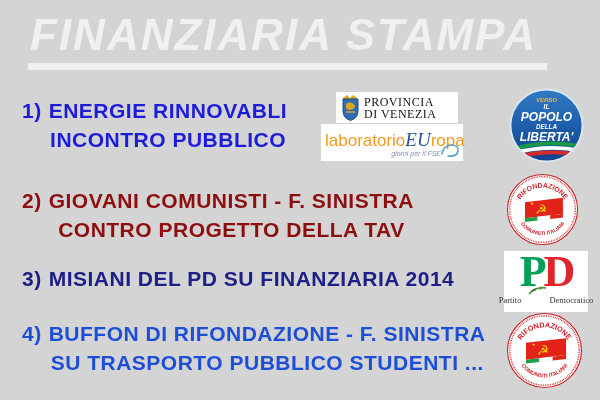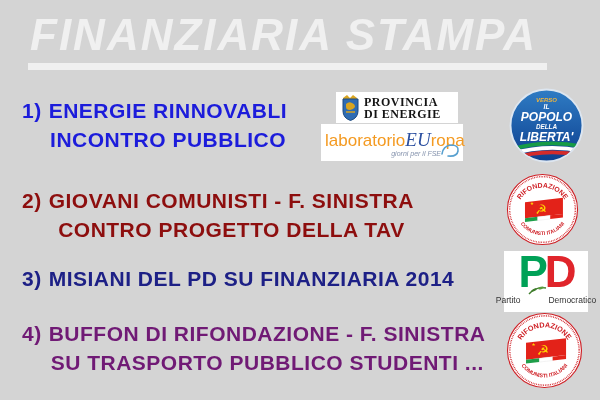--- a/index.html
+++ b/index.html
@@ -30,41 +30,41 @@
   .item2{top:186px;}
   .item3{top:264px;}
   .item4{top:319px;}
   
   .prov-box{
     position:absolute;left:336px;top:92px;width:122px;height:31px;
     background:#ffffff;display:flex;align-items:center;gap:4px;
     padding-left:5px;box-sizing:border-box;
   }
   .prov-text{
-    font-family:"Liberation Serif",serif;font-weight:bold;
+    font-family:"Liberation Serif",serif;font-weight:normal;
     font-size:12px;line-height:12px;color:#141414;letter-spacing:0.5px;
   }
   .lab-box{
     position:absolute;left:321px;top:124px;width:142px;height:37px;
     background:#ffffff;box-sizing:border-box;padding:3px 0 0 4px;
   }
   .lab-line{white-space:nowrap;font-size:17px;line-height:26px;}
   .lab-orange{color:#f49a21;}
   .lab-eu{color:#2b4fa0;font-style:italic;font-family:"Liberation Serif",serif;font-size:19px;}
   .lab-tag{
     position:absolute;right:22px;bottom:4px;
     font-size:7px;font-style:italic;color:#8593ad;white-space:nowrap;
   }
   .lab-swoosh{position:absolute;right:2px;bottom:2px;}
   .pdl-circle{position:absolute;left:509px;top:88px;width:75px;height:75px;}
   .rif1{position:absolute;left:506px;top:173px;width:73px;height:73px;}
   .rif2{position:absolute;left:506px;top:312px;width:77px;height:77px;}
   .pd-box{
     position:absolute;left:504px;top:251px;width:84px;height:61px;
-    background:#ffffff;text-align:center;
+    background:#ffffff;text-align:center;font-family:Liberation Serif, serif;
   }
   .pd-letters{
     font-size:44px;font-weight:bold;line-height:44px;letter-spacing:-3px;
     margin-top:-1px;position:relative;
   }
   .pd-p{color:#00a157;}
   .pd-d{color:#e0252b;}
   .pd-olive{position:absolute;left:24px;top:34px;}
   .pd-caption{
     font-size:8.5px;color:#333333;margin-top:1px;white-space:nowrap;
@@ -88,35 +88,35 @@
 
   <div class="item item2" style="color: rgb(141, 14, 14);">
     <div><span class="num">2)</span><span>GIOVANI COMUNISTI - F. SINISTRA</span></div>
     <div class="line2">CONTRO PROGETTO DELLA TAV</div>
   </div>
 
   <div class="item item3" style="color: rgb(29, 32, 134);">
     <div><span class="num">3)</span><span>MISIANI DEL PD SU FINANZIARIA 2014</span></div>
   </div>
 
-  <div class="item item4" style="color: #701a75;">
+  <div class="item item4" style="color: #1d4ed8;">
     <div><span class="num">4)</span><span>BUFFON DI RIFONDAZIONE - F. SINISTRA</span></div>
     <div class="line2">SU TRASPORTO PUBBLICO STUDENTI ...</div>
   </div>
 
   <div class="prov-box">
     <svg width="19" height="27" viewBox="0 0 19 27">
       <path d="M2,4 L6,1 L9,4 L12,1 L16,4 L16,5 L2,5 Z" fill="#d9a520"></path>
       <path d="M2,5 L17,5 L17,17 Q17,24 9.5,26.5 Q2,24 2,17 Z" fill="#2f6cb3" stroke="#1c4a80" stroke-width="1"></path>
       <path d="M5,10 q3,-3 6,-1 q3,1 3,4 q-2,3 -5,3 q-4,0 -4,-3 Z" fill="#d9a520"></path>
       <path d="M5,18 h9" stroke="#d9a520" stroke-width="1.5" fill="none"></path>
     </svg>
     <div class="prov-text">
       <div>PROVINCIA</div>
-      <div>DI ENERGIE</div>
+      <div>DI VENEZIA</div>
     </div>
   </div>
 
   <div class="lab-box">
     <div class="lab-line">
       <span class="lab-orange">laboratorio</span><span class="lab-eu">EU</span><span class="lab-orange">ropa</span>
     </div>
     <div class="lab-tag">giorni per il FSE</div>
     <svg class="lab-swoosh" width="22" height="17" viewBox="0 0 22 17">
       <path d="M3,12 Q4,4 12,3 Q20,3 19,9 Q18,15 9,14" fill="none" stroke="#58a0cf" stroke-width="1.6" stroke-linecap="round"></path>

